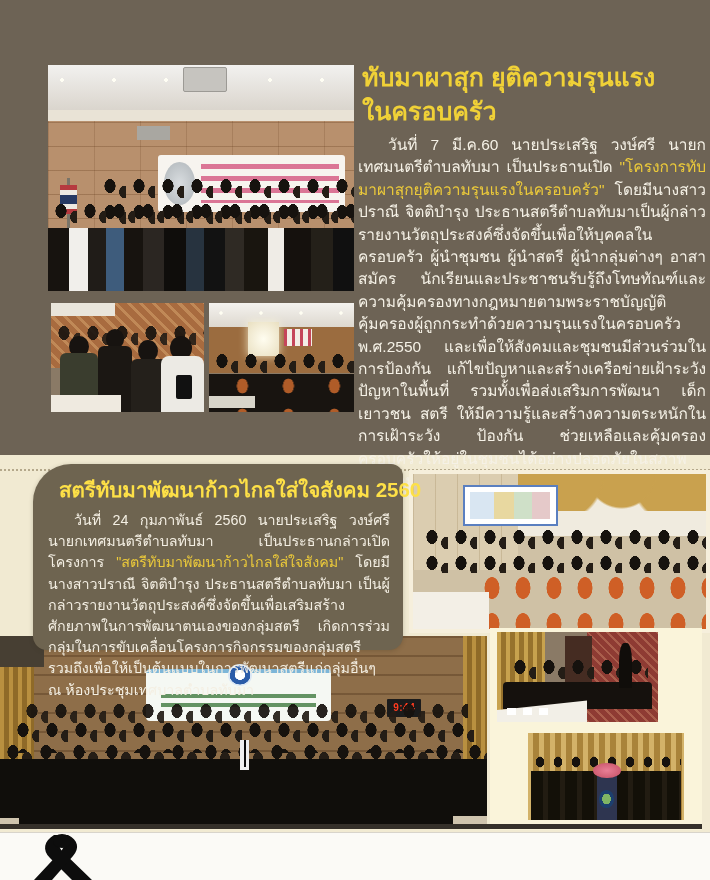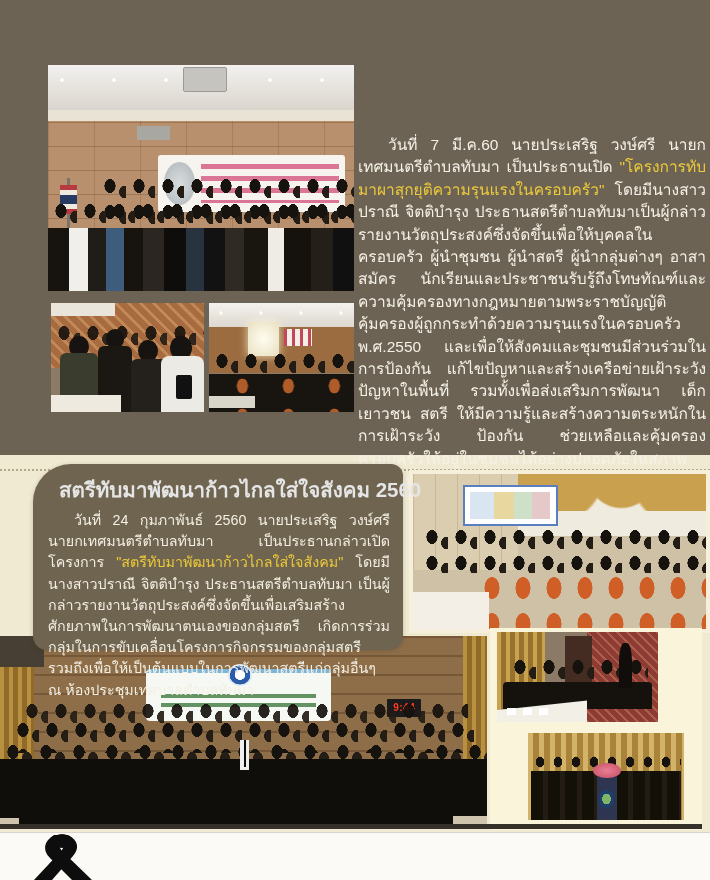--- a/index.html
+++ b/index.html
@@ -12,21 +12,21 @@
   .footer{position:absolute;left:0;top:832px;width:710px;height:48px;background:#fbfaf6;border-top:1px solid #d8d4cb;}
   
   .headline{position:absolute;left:362px;top:60px;width:344px;color:#f0d137;font-weight:bold;
             font-size:25px;line-height:34px;}
   .body-top{position:absolute;left:358px;top:134px;width:348px;color:#f5f1e6;font-size:15.5px;
             line-height:22.4px;text-align:justify;text-indent:30px;}
   .hl{color:#ecca3a;}
   
   .card{position:absolute;left:33px;top:464px;width:370px;height:186px;background:#6e6450;
         border-radius:38px 12px 14px 14px;z-index:6;box-shadow:0 1px 4px rgba(60,50,30,.25);}
-  .card-title{padding:9px 8px 0 26px;font-size:20.5px;font-weight:bold;color:#e5e5e5;white-space:nowrap;}
+  .card-title{padding:9px 8px 0 26px;font-size:20.5px;font-weight:bold;color:#fde047;white-space:nowrap;}
   .card-body{padding:4px 13px 0 15px;font-size:14.3px;line-height:21.2px;color:#f4efe3;
              text-align:justify;text-indent:26px;}
   
   .ph{position:absolute;overflow:hidden;background:#8a7a66;}
   .ph *{position:absolute;}
   #photo1{left:48px;top:65px;width:306px;height:226px;}
   #photo2{left:51px;top:303px;width:153px;height:109px;}
   #photo3{left:209px;top:303px;width:145px;height:109px;}
   #photo4{left:409px;top:470px;width:293px;height:155px;border:4px solid #f6efdc;}
   #photo5{left:0px;top:636px;width:487px;height:192px;z-index:2;}
@@ -176,20 +176,22 @@
 </head>
 <body>
 
 <div class="page">
 
   <div class="band-top"></div>
   <div class="band-mid"></div>
   <div class="dotted-rule"></div>
 
   <div class="headline">
+    <div>ทับมาผาสุก ยุติความรุนแรง</div>
+    <div>ในครอบครัว</div>
   </div>
   <div class="body-top"><span>วันที่ 7 มี.ค.60  นายประเสริฐ วงษ์ศรี นายกเทศมนตรีตำบลทับมา เป็นประธานเปิด </span><span class="hl">"โครงการทับมาผาสุกยุติความรุนแรงในครอบครัว"</span><span> โดยมีนางสาวปราณี จิตติบำรุง ประธานสตรีตำบลทับมาเป็นผู้กล่าวรายงานวัตถุประสงค์ซึ่งจัดขึ้นเพื่อให้บุคคลในครอบครัว ผู้นำชุมชน ผู้นำสตรี ผู้นำกลุ่มต่างๆ อาสาสมัคร นักเรียนและประชาชนรับรู้ถึงโทษทัณฑ์และความคุ้มครองทางกฎหมายตามพระราชบัญญัติคุ้มครองผู้ถูกกระทำด้วยความรุนแรงในครอบครัว พ.ศ.2550 และเพื่อให้สังคมและชุมชนมีส่วนร่วมในการป้องกัน แก้ไขปัญหาและสร้างเครือข่ายเฝ้าระวังปัญหาในพื้นที่ รวมทั้งเพื่อส่งเสริมการพัฒนา เด็ก เยาวชน สตรี ให้มีความรู้และสร้างความตระหนักในการเฝ้าระวัง ป้องกัน ช่วยเหลือและคุ้มครองครอบครัวให้อยู่ในชุมชนได้อย่างปลอดภัยในสภาพแวดล้อมที่เหมาะสม</span></div>
 
   <div class="ph" id="photo1">
     <div class="p1-ceiling"></div>
     <div class="p1-lights"></div>
     <div class="p1-proj"></div>
     <div class="p1-wall"></div>
     <div class="p1-cove"></div>
     <div class="p1-screen"></div>

